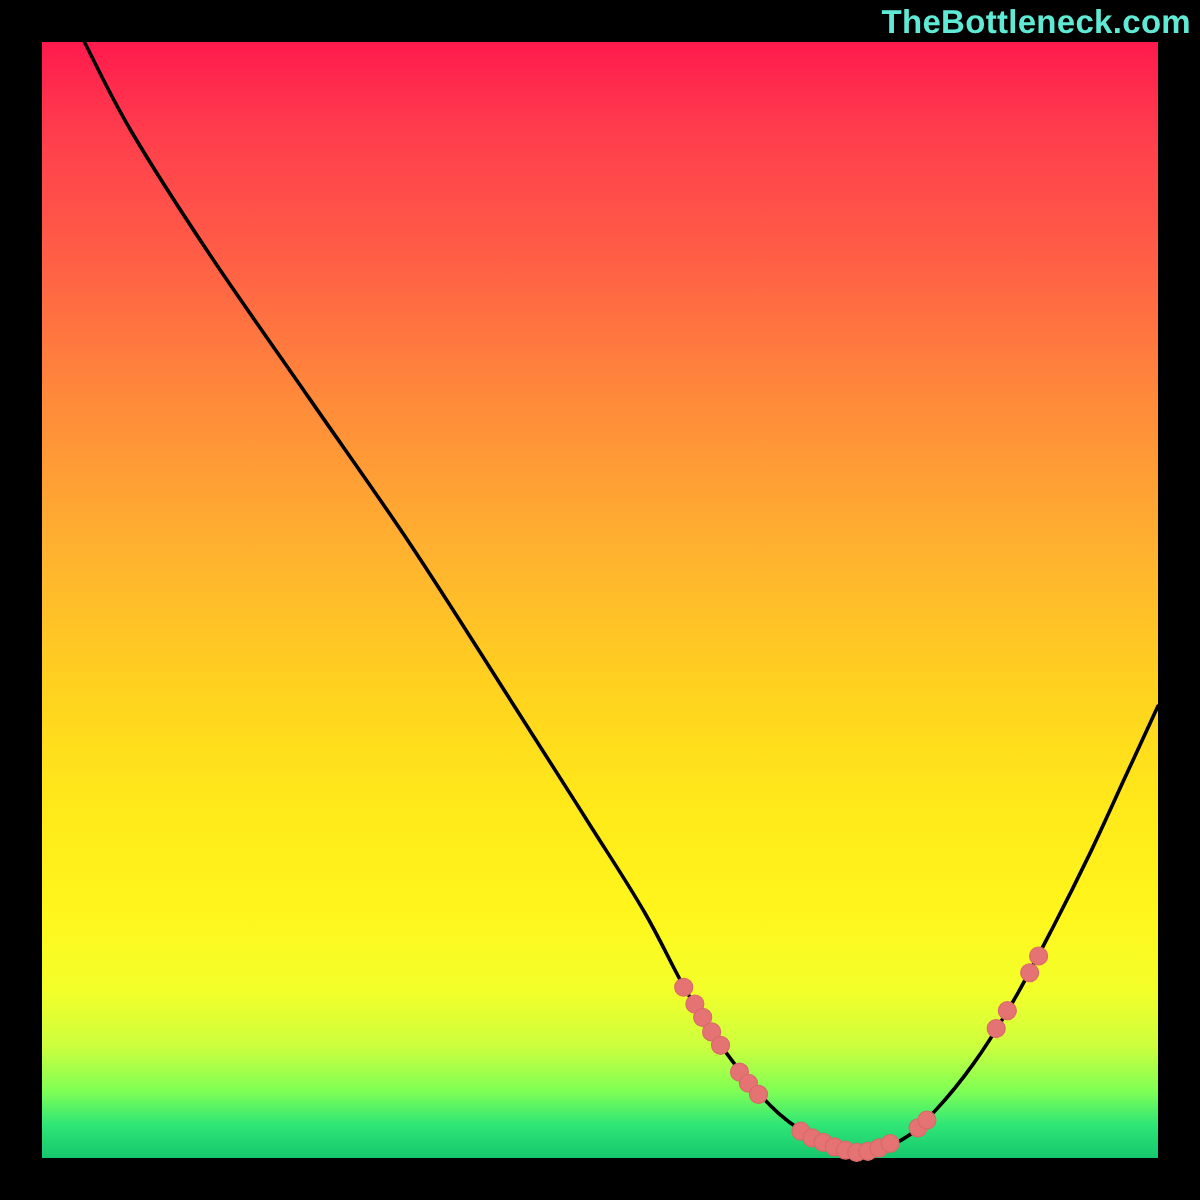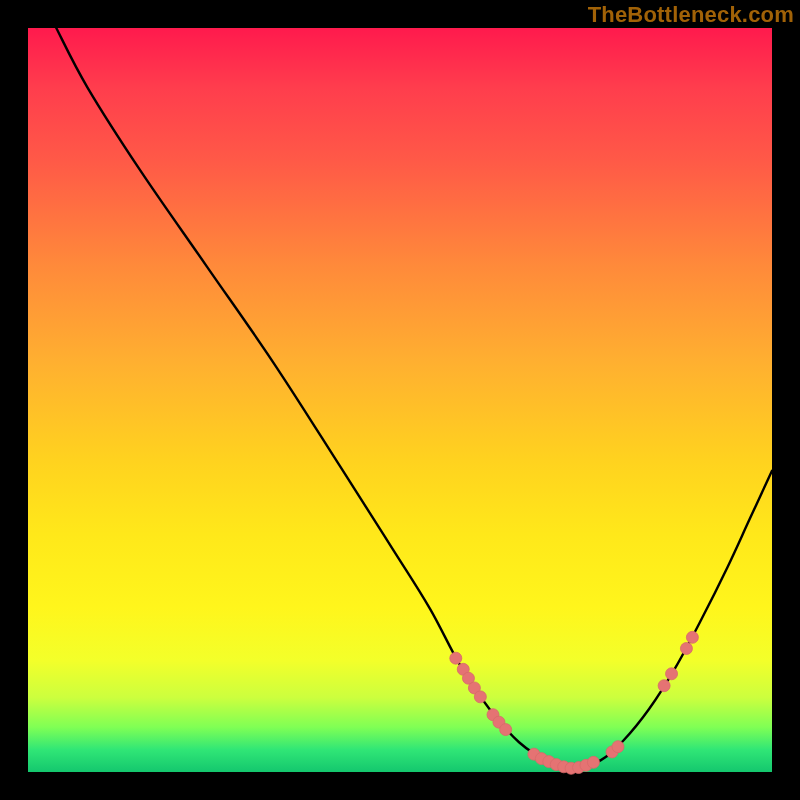--- a/index.html
+++ b/index.html
@@ -16,21 +16,21 @@
     width: 800px;
     height: 800px;
     background: #000;
   }
   .watermark {
     position: absolute;
     top: 2px;
     right: 6px;
     font-size: 22px;
     font-weight: 600;
-    color: #a16207;
+    color: #5eead4;
     letter-spacing: 0.2px;
     user-select: none;
   }
   .plot-area {
     position: absolute;
     left: 28px;
     top: 28px;
     width: 744px;
     height: 744px;
     background: linear-gradient(to bottom,

